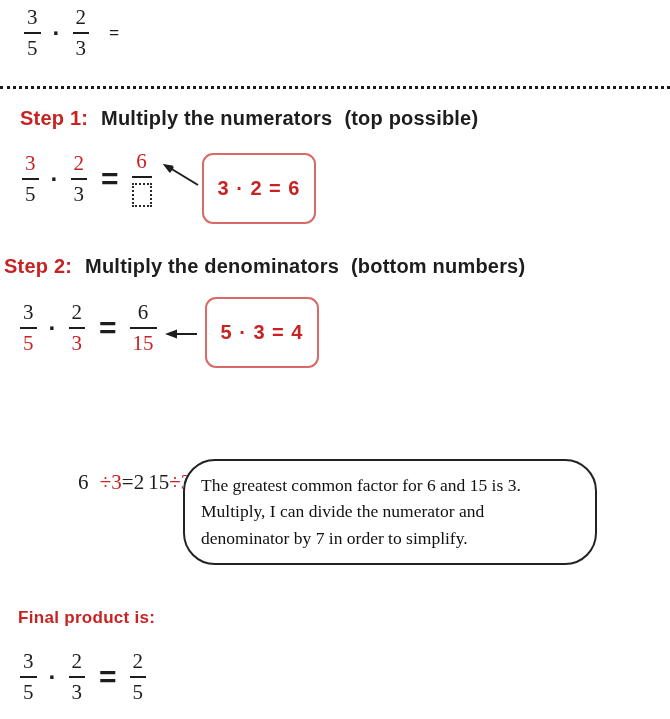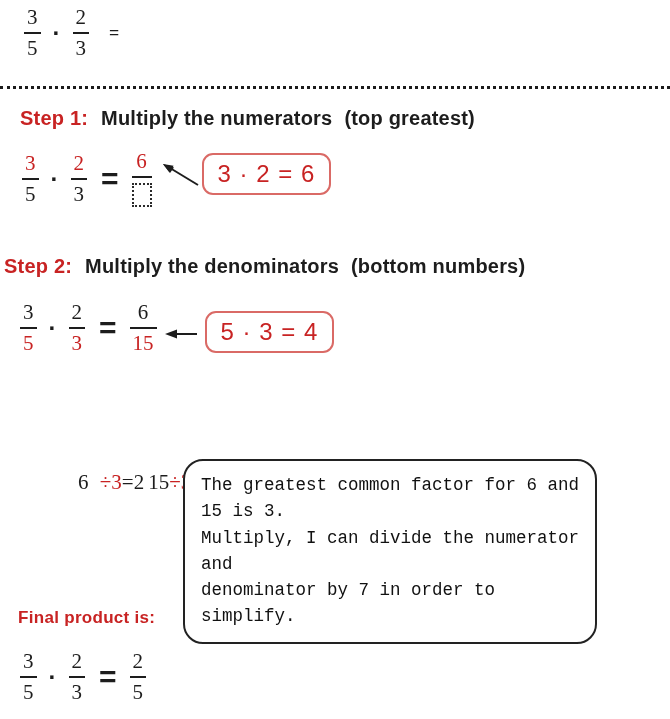--- a/index.html
+++ b/index.html
@@ -33,39 +33,39 @@
   }
 
   .divider { position:absolute; left:0; top:86px; width:670px; height:0; border-top:3px dotted #1b1b1b; }
 
   .step-head { font-size:20px; font-weight:bold; letter-spacing:0.2px; white-space:nowrap; }
   .step-head .title { margin-left:13px; }
   .step-head .paren { margin-left:12px; }
 
   .callout {
     border:2px solid var(--callout-border); border-radius:11px;
-    padding:5px 14px; color:var(--red);
-    font-size:24px; font-weight:normal; letter-spacing:1px; white-space:nowrap;
+    padding:22px 14px; color:var(--red);
+    font-size:20px; font-weight:bold; letter-spacing:1px; white-space:nowrap;
   }
 
   .arrow-svg { flex:0 0 auto; }
 
   
   .work {
     display:inline-flex; flex-direction:row; align-items:center;
     font-family:"Liberation Serif", serif; font-size:21px; line-height:1;
     min-width:96px;
   }
   .work .line { white-space:nowrap; padding:0 2px; }
   .work .bar { align-self:stretch; height:3px; background:#111; margin:5px 0; }
 
   .note-box {
-    width:380px; border:2px solid #222; border-radius:20px;
+    width:380px; border:2px solid #222; border-radius:32px;
     padding:11px 14px 12px 16px;
-    font-family:Liberation Mono, monospace; font-size:17.5px; line-height:1.5;
+    font-family:Liberation Serif, serif; font-size:17.5px; line-height:1.5;
     color:#111; background:#fff;
   }
 
   .final-head { font-size:17px; font-weight:bold; letter-spacing:0.3px; }
 </style>
 </head>
 <body>
 
 <div class="page">
 
@@ -80,21 +80,21 @@
       <span class="num">2</span>
       <span class="bar"></span>
       <span class="den">3</span>
     </span>
     <span class="eq-small">=</span>
   </div>
 
   <div class="divider"></div>
 
   <div class="abs step-head" style="left:20px; top:107px;">
-    <span class="red">Step 1:</span><span class="title">Multiply the numerators</span><span class="paren">(top greatest)</span>
+    <span class="red">Step 1:</span><span class="title">Multiply the numerators</span><span class="paren">(top possible)</span>
   </div>
 
   <div class="abs eq-row" style="left:20px; top:152px;">
     <span class="frac">
       <span class="num red">3</span>
       <span class="bar"></span>
       <span class="den">5</span>
     </span>
     <span class="dot">·</span>
     <span class="frac">

